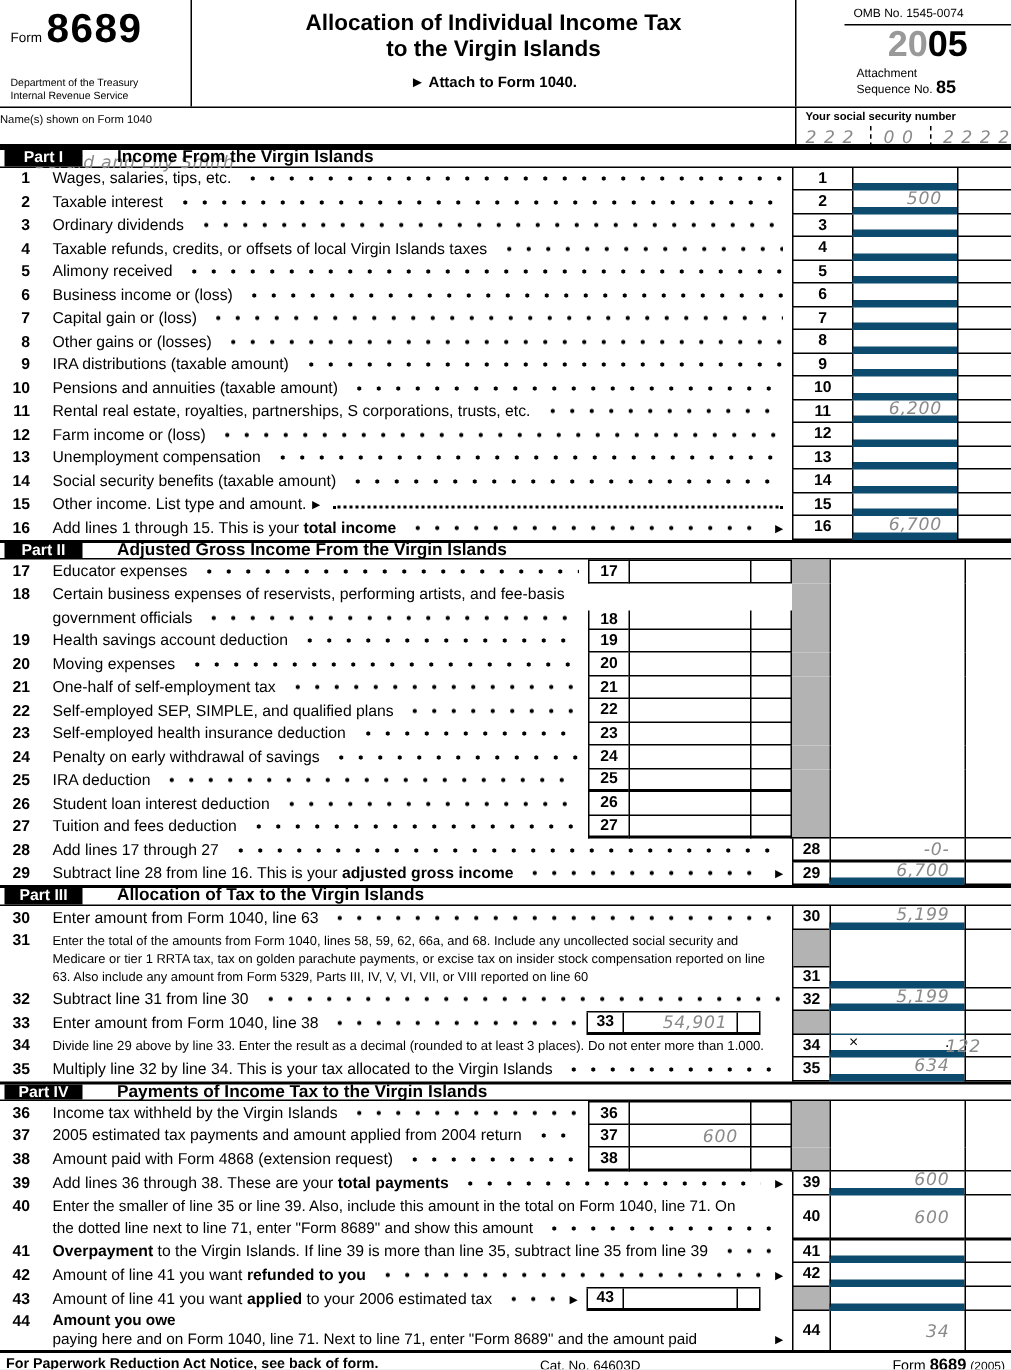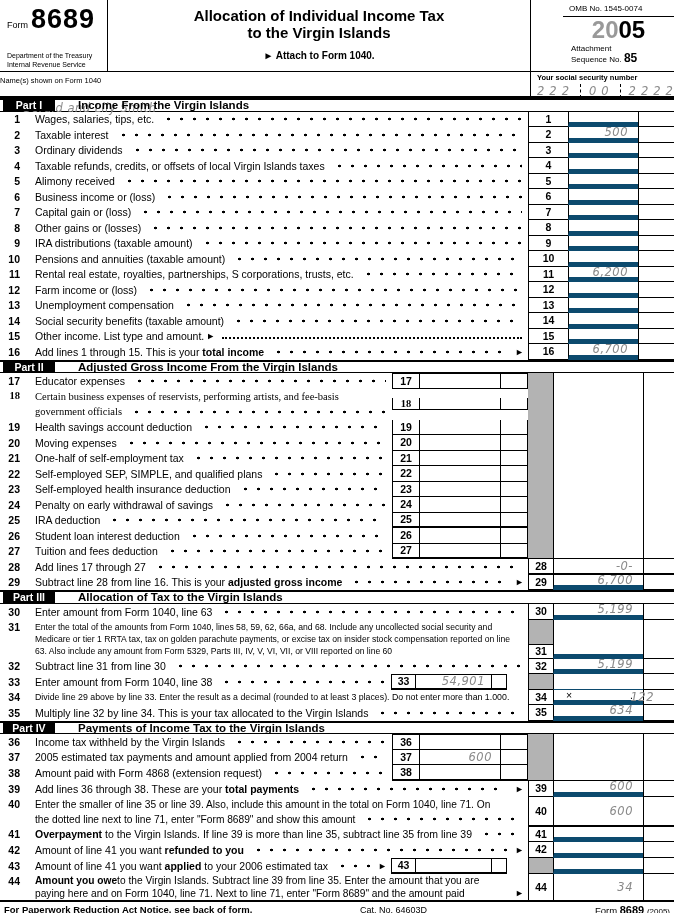--- a/index.html
+++ b/index.html
@@ -1,21 +1,21 @@
 <!DOCTYPE html>
 <html><head>
 <meta charset="utf-8">
 <style>
   html,body{margin:0;padding:0;background:#e8e8e8;}
   .page{position:relative;width:674px;height:913px;background:#fff;margin:0 auto;
         font-family:"Liberation Sans","DejaVu Sans",sans-serif;font-size:10.5px;color:#000;
         overflow:hidden;box-sizing:border-box;}
   
   .hdr{display:flex;height:72px;border-bottom:1px solid #000;box-sizing:border-box;}
-  .hdr-left{width:108px;border-right:1px solid #000;box-sizing:border-box;padding:4px 5px 2px 7px;
+  .hdr-left{width:128px;border-right:1px solid #000;box-sizing:border-box;padding:4px 5px 2px 7px;
             display:flex;flex-direction:column;justify-content:space-between;}
   .form-word{font-size:9px;}
   .form-no{font-size:27px;font-weight:bold;letter-spacing:1px;}
   .dept{font-size:7px;line-height:8.5px;}
   .hdr-mid{flex:1;text-align:center;padding-top:7px;}
   .title{font-weight:bold;font-size:15px;line-height:17px;}
   .attach{font-weight:bold;font-size:10px;margin-top:9px;}
   .hdr-right{width:144px;border-left:1px solid #000;box-sizing:border-box;display:flex;flex-direction:column;padding-left:32px;}
   .omb{font-size:8px;padding:4px 4px 3px 6px;border-bottom:1px solid #000;}
   .year{text-align:center;font-size:24px;font-weight:bold;line-height:24px;margin-top:1px;}
@@ -332,21 +332,21 @@
       <span class="cell inum">17</span>
       <span class="cell iamt">
         <i class="val"></i>
       </span>
       <span class="cell icents"></span>
       <span class="gap"></span>
       <span class="cell oamt"></span>
       <span class="cell ocents"></span>
     </div>
 
-  <div class="row h2" style="align-items:center;font-family:Liberation Serif, serif;">
+  <div class="row h2" style="align-items:flex-end;">
     <span class="num top">18</span>
     <div class="lblock">
       <div class="lline">Certain business expenses of reservists, performing artists, and fee-basis</div>
       <div class="lline">
           <span>government officials</span>
           <span class="dots"></span>
         </div>
     </div>
     <div style="display:flex;flex-direction:column;width:136px;flex:none;">
       <div style="flex:1;display:flex;">
@@ -700,21 +700,20 @@
       <span class="cell gnum"></span>
       <span class="cell ramt"></span>
       <span class="cell rcents"></span>
     </div>
 
   <div class="row h44" style="align-items:stretch;">
     <span class="num top">44</span>
     <div class="lblock">
       <div class="lline cn">
           <b>Amount you owe</b>
-          <span> to the Virgin Islands. Subtract line 39 from line 35. Enter the amount that you are</span>
         </div>
       <div class="lline cn">
           <span>paying here and on Form 1040, line 71. Next to line 71, enter "Form 8689" and the amount paid</span>
           <span style="flex:1;"></span>
           <span class="arr">►</span>
         </div>
     </div>
     <span class="cell rnum nb">44</span>
       <span class="cell ramt nb">
         <i class="val">34</i>

